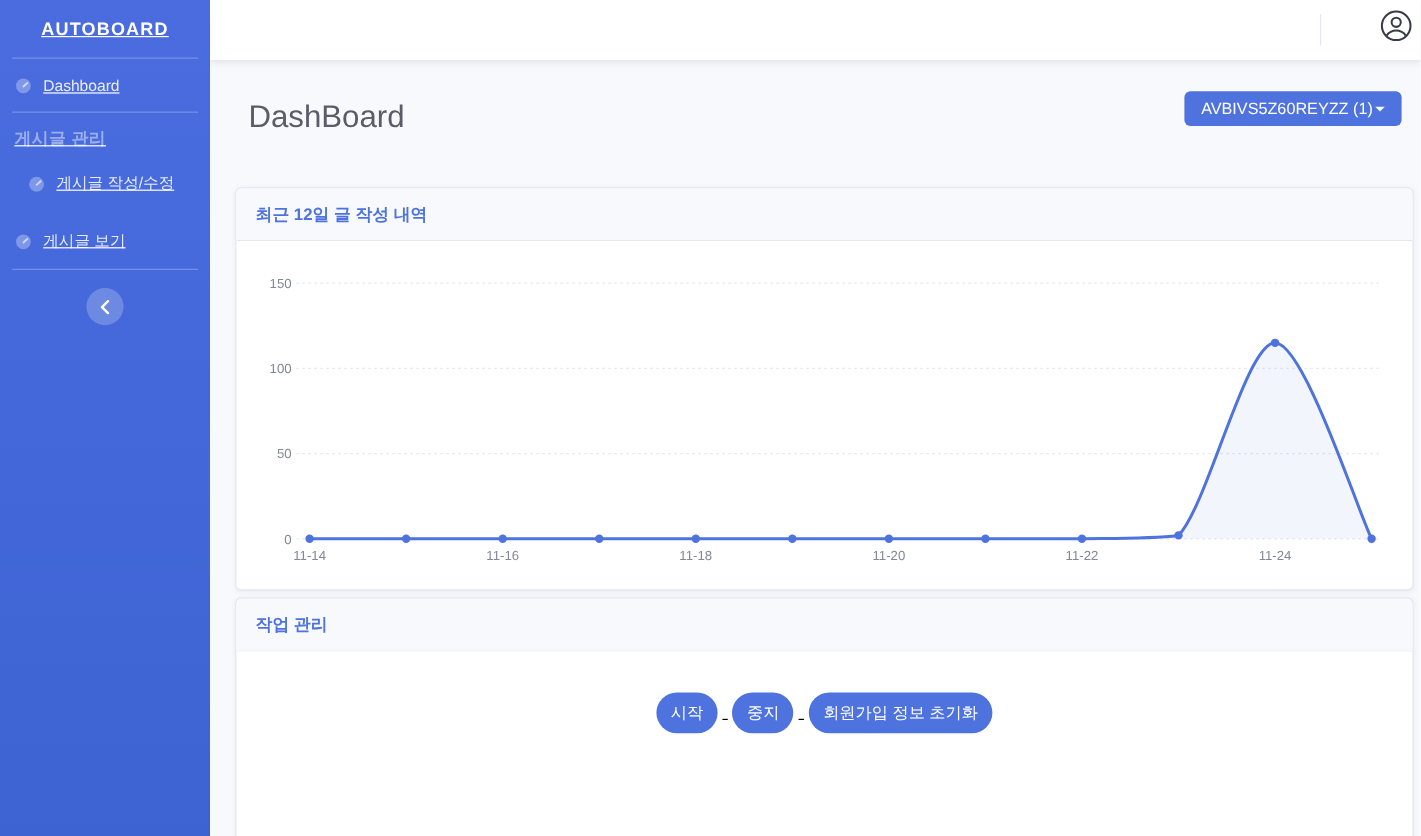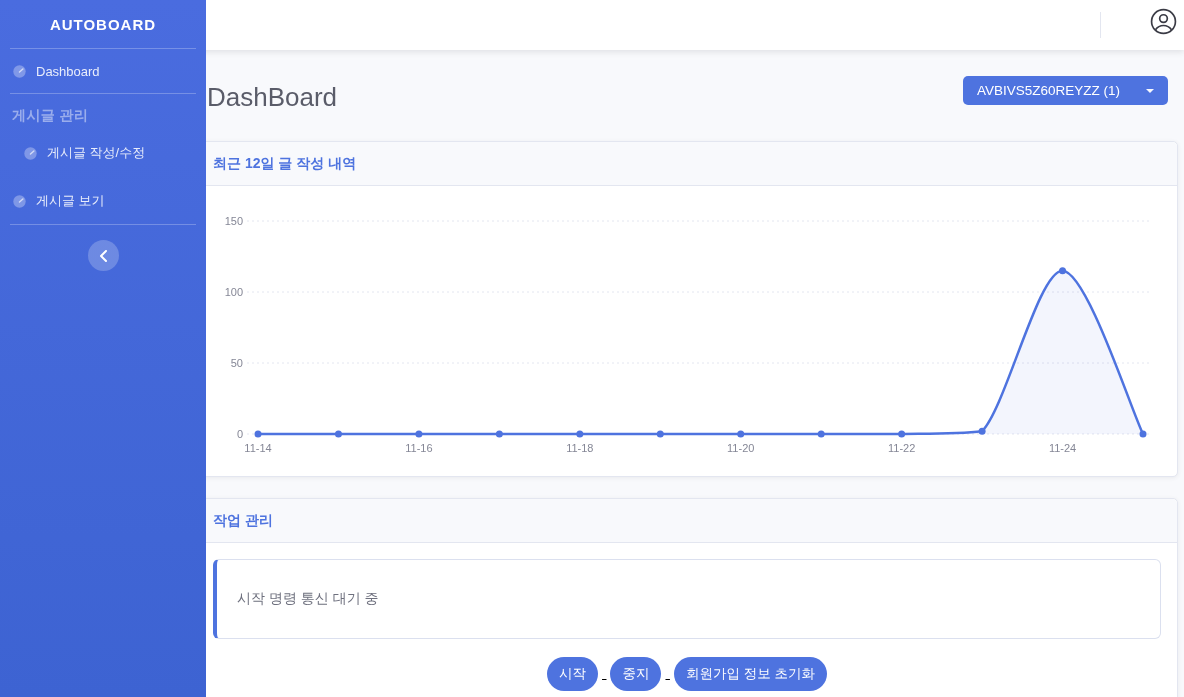--- a/index.html
+++ b/index.html
@@ -2,23 +2,23 @@
 <html style="--primary: #4e73df; --sidebar_top: #4a6cdf; --sidebar_bottom: #3d63d2; --page_bg: #f8f9fc; --card_border: #e3e6f0; --title_text: #5a5c69; --text_muted: #858796;"><head>
 <meta charset="utf-8">
 <style>
   * { box-sizing: border-box; }
   html,body { margin:0; padding:0; }
   body { font-family:"Liberation Sans","DejaVu Sans",sans-serif; background:#fff; }
 
   .app { position:relative; width:1184px; height:697px; overflow:hidden; background:var(--page_bg,#f8f9fc); }
 
   
-  .sidebar { position:absolute; left:0; top:0; bottom:0; width:206px;
+  .sidebar { position:absolute; left:0; top:0; bottom:0; width:175px;
              background:linear-gradient(180deg,var(--sidebar_top,#4a6cdf) 0%,var(--sidebar_bottom,#3d63d2) 100%);
-             color:#fff; z-index:3; }
+             color:#fff; z-index:3;text-decoration:underline; }
   .brand { height:48px; display:flex; align-items:center; justify-content:center;
            font-size:15px; font-weight:bold; letter-spacing:1px; color:#fff; cursor:pointer; }
   .sb-divider { border:0; border-top:1px solid rgba(255,255,255,0.25); margin:0 10px; }
   .sb-item { display:flex; align-items:center; gap:9px; padding:15px 10px 14px 12px;
              font-size:13px; color:rgba(255,255,255,0.88); cursor:pointer; }
   .sb-item .icn { width:15px; height:15px; flex:0 0 auto; opacity:.8; }
   .sb-section { padding:13px 12px 3px; font-size:14px; font-weight:bold;
                 color:rgba(255,255,255,0.45); letter-spacing:.4px; }
   .collapse-btn { width:31px; height:31px; border-radius:50%; border:none;
                   background:rgba(255,255,255,0.22); color:#fff; cursor:pointer;
@@ -30,35 +30,35 @@
   .topbar-divider { position:absolute; top:12px; right:83px; height:26px; width:0;
                     border-left:1px solid #e3e6f0; }
   .user-btn { position:absolute; top:8px; right:7px; width:27px; height:27px; padding:0;
               border:none; background:transparent; cursor:pointer; }
 
   
   .content { position:absolute; left:175px; top:50px; right:0; bottom:0; overflow:hidden; }
   .page-head { display:flex; justify-content:space-between; align-items:flex-start;
                padding:24px 16px 0 32px; }
   .page-title { margin:8px 0 0; font-size:26px; font-weight:400; color:var(--title_text,#5a5c69); }
-  .account-btn { margin-top:2px; display:flex; align-items:center; gap:26px;
+  .account-btn { margin-top:2px; display:flex; align-items:center; gap:2px;
                  background:var(--primary,#4e73df); color:#fff; border:none; border-radius:5px;
                  font-size:13.5px; padding:7px 14px; cursor:pointer;
                  font-family:inherit; }
   .caret-down { width:0; height:0; border-left:4px solid transparent; border-right:4px solid transparent;
                 border-top:4px solid rgba(255,255,255,0.95); }
 
   .card { position:absolute; left:21px; width:982px; background:#fff;
           border:1px solid var(--card_border,#e3e6f0); border-radius:5px;
           box-shadow:0 1px 4px rgba(58,59,69,0.08); }
   .card-header { height:44px; display:flex; align-items:center; padding:0 16px;
                  background:#f8f9fc; border-bottom:1px solid var(--card_border,#e3e6f0);
                  border-radius:5px 5px 0 0; font-size:14px; font-weight:bold;
                  color:var(--primary,#4e73df); }
-  .card-chart { top:91px; height:336px; }
+  .card-chart { top:106px; height:336px; }
   .chart-body { position:relative; height:291px; }
   .chart-body svg { position:absolute; left:0; top:0; }
 
   .card-tasks { top:448px; height:260px; }
   .tasks-body { padding:16px; }
   .status-box { height:80px; display:flex; align-items:center; padding:0 20px;
                 border:1px solid #dbe0ef; border-left:4px solid var(--primary,#4e73df);
                 border-radius:6px; background:#fff; font-size:14px; color:#6e707e; }
   .btn-row { text-align:center; margin-top:18px;text-decoration:underline; }
   .task-btn { background:var(--primary,#4e73df); color:#fff; border:none; border-radius:17px;
@@ -156,23 +156,20 @@
             <circle cx="785.0909090909091" cy="245.16" r="3.5" fill="#4e73df"></circle>
             <circle cx="865.5454545454545" cy="84.69999999999999" r="3.5" fill="#4e73df"></circle>
             <circle cx="946" cy="248" r="3.5" fill="#4e73df"></circle>
           </svg>
       </div>
     </section>
 
     <section class="card card-tasks">
       <div class="card-header">작업 관리</div>
       <div class="tasks-body">
-        <div class="status-box">
-          <span>시작 명령 통신 대기 중</span>
-        </div>
         <div class="btn-row">
           <button class="task-btn">시작</button>
           <button class="task-btn">중지</button>
           <button class="task-btn">회원가입 정보 초기화</button>
         </div>
       </div>
     </section>
   </main>
 </div>
 

